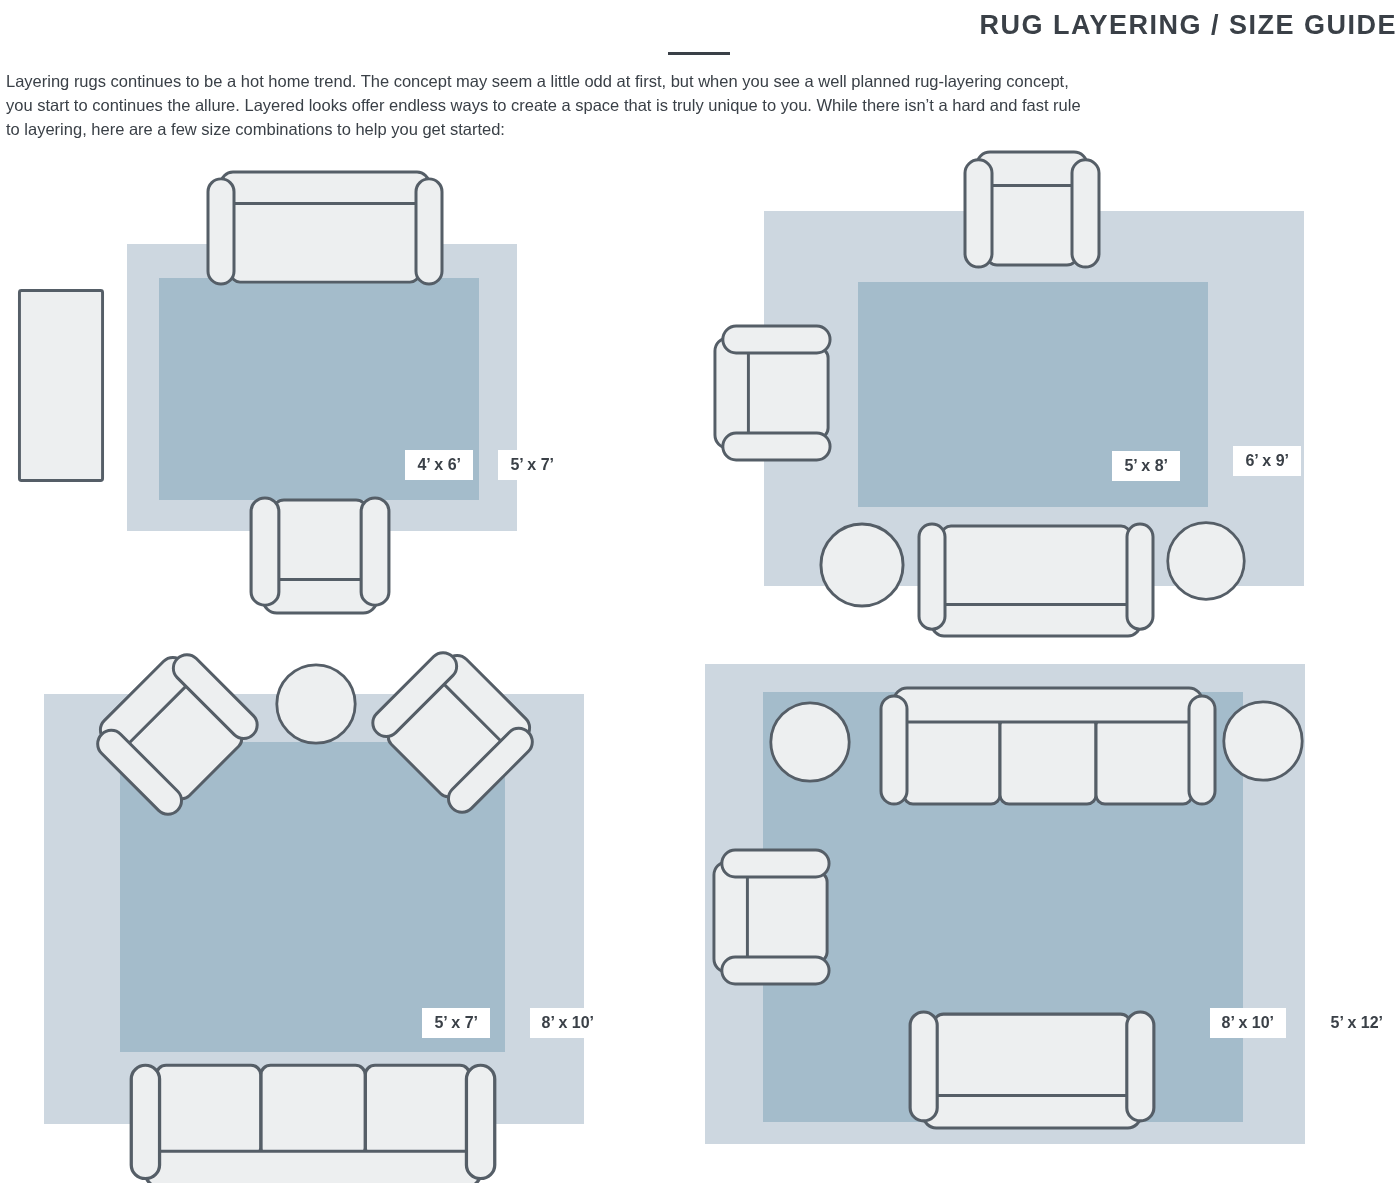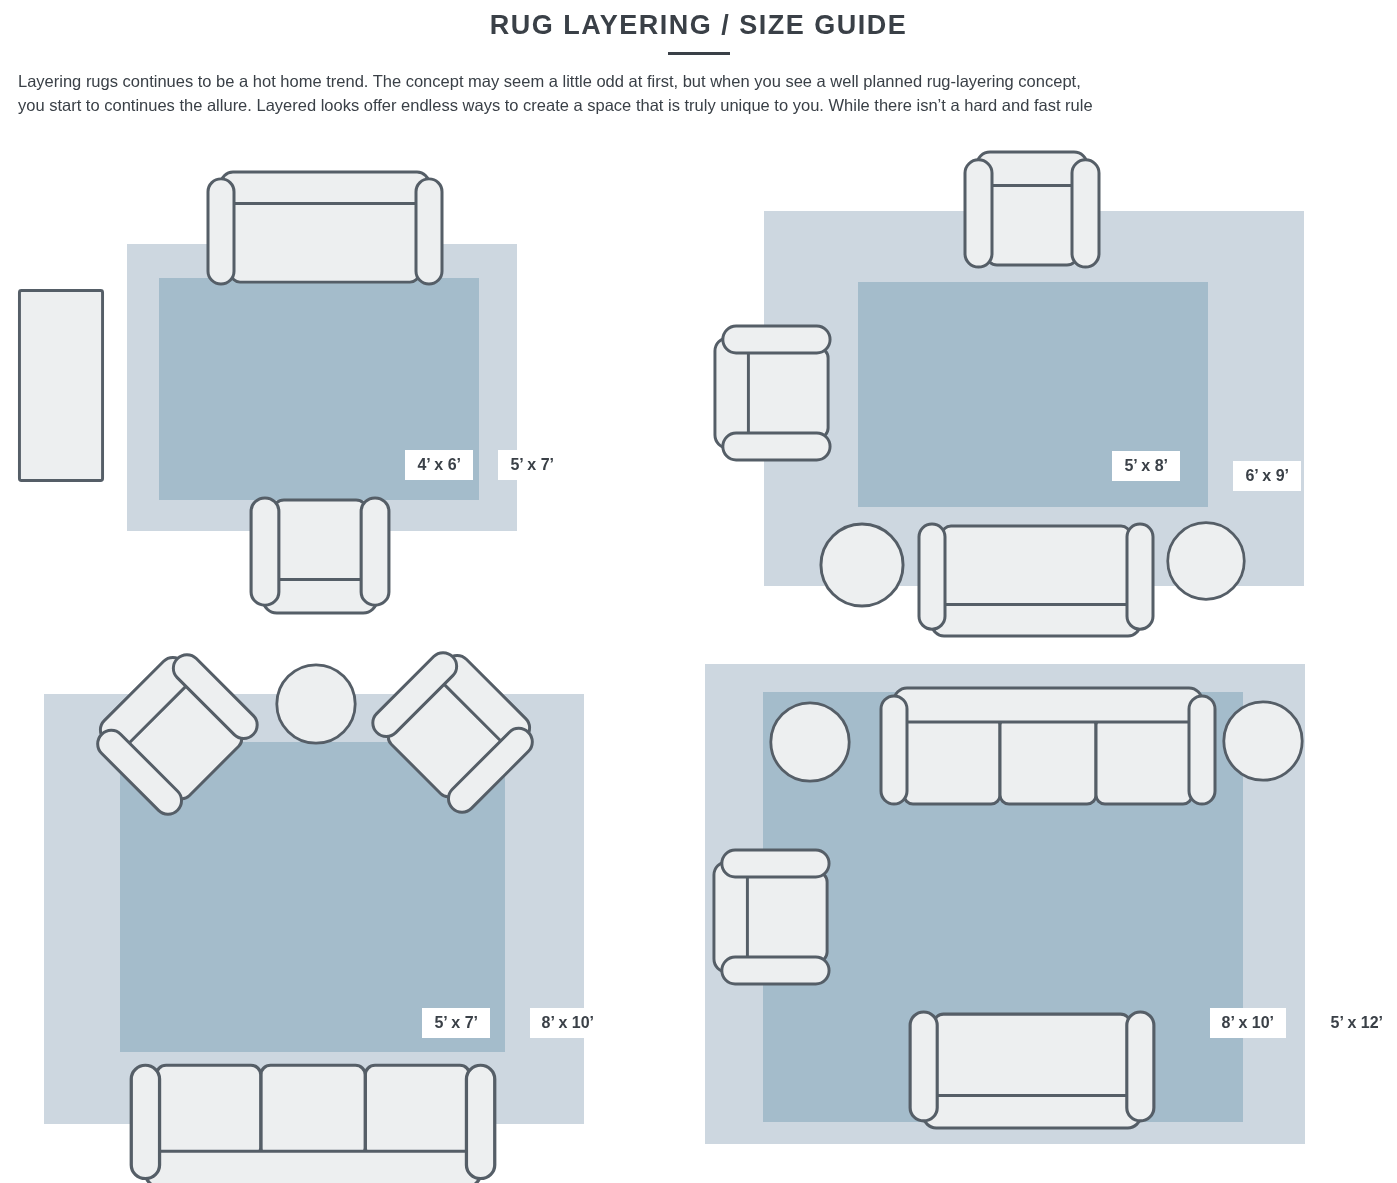--- a/index.html
+++ b/index.html
@@ -15,32 +15,32 @@
   .canvas{
     position:relative;
     width:1397px;height:1183px;
     overflow:hidden;
     background:#fff;
     font-family:"Liberation Sans", sans-serif;
     color:var(--text);
   }
   .title{
     margin:0;padding-top:10px;
-    text-align:center;
+    text-align:right;
     font-size:27px;font-weight:bold;
     letter-spacing:1.5px;
     color:var(--text);
   }
   .title-underline{
     width:62px;height:3px;
     background:var(--text);
     margin:11px auto 0 auto;
   }
   .intro{
-    margin:15px 6px 0 18px;
+    margin:15px 6px 0 6px;
     font-size:16.5px;
     line-height:1.45;
     color:var(--text);
   }
   .panel{position:absolute;left:0;top:0;width:100%;height:100%;}
   .rug{position:absolute;}
   .rug.outer{background:var(--outer-rug);}
   .rug.inner{background:var(--inner-rug);}
   .furn{position:absolute;overflow:visible;}
   .fs{
@@ -67,20 +67,21 @@
 </head>
 <body>
 
 <div class="canvas">
 
   <h1 class="title">RUG LAYERING / SIZE GUIDE</h1>
   <div class="title-underline"></div>
   <div class="intro">
     <div>Layering rugs continues to be a hot home trend. The concept may seem a little odd at first, but when you see a well planned rug-layering concept,</div>
     <div>you start to continues the allure. Layered looks offer endless ways to create a space that is truly unique to you. While there isn’t a hard and fast rule</div>
+    <div>to layering, here are a few size combinations to help you get started:</div>
   </div>
 
   <svg class="svg-defs" aria-hidden="true">
     <defs>
       <symbol id="sym-armchair" viewBox="0 0 140 124" preserveAspectRatio="none">
         <rect class="fs" x="25" y="26" width="90" height="92" rx="10"></rect>
         <rect class="fs" x="15" y="3" width="110" height="34" rx="13"></rect>
         <rect class="fs" x="3" y="11" width="27" height="109" rx="13.5"></rect>
         <rect class="fs" x="110" y="11" width="27" height="109" rx="13.5"></rect>
       </symbol>
@@ -139,21 +140,21 @@
         <use href="#sym-round-table"></use>
       </svg>
     <svg class="furn" style="left:1165px;top:520px" width="82" height="82">
         <use href="#sym-round-table"></use>
       </svg>
     <svg class="furn rot180" style="left:916px;top:520px" width="240" height="118">
         <use href="#sym-sofa"></use>
       </svg>
 
     <div class="size-chip" style="right:217px;top:451px">5’ x 8’</div>
-    <div class="size-chip" style="right:96px;top:461px">6’ x 9’</div>
+    <div class="size-chip" style="right:96px;top:446px">6’ x 9’</div>
   </div>
 
   <div class="panel">
     <div class="rug outer" style="left:44px;top:694px;width:540px;height:430px"></div>
     <div class="rug inner" style="left:120px;top:742px;width:385px;height:310px"></div>
 
     <svg class="furn rotm45" style="left:105px;top:671px" width="140" height="122">
         <use href="#sym-armchair"></use>
       </svg>
     <svg class="furn rot45" style="left:385px;top:669px" width="140" height="122">

